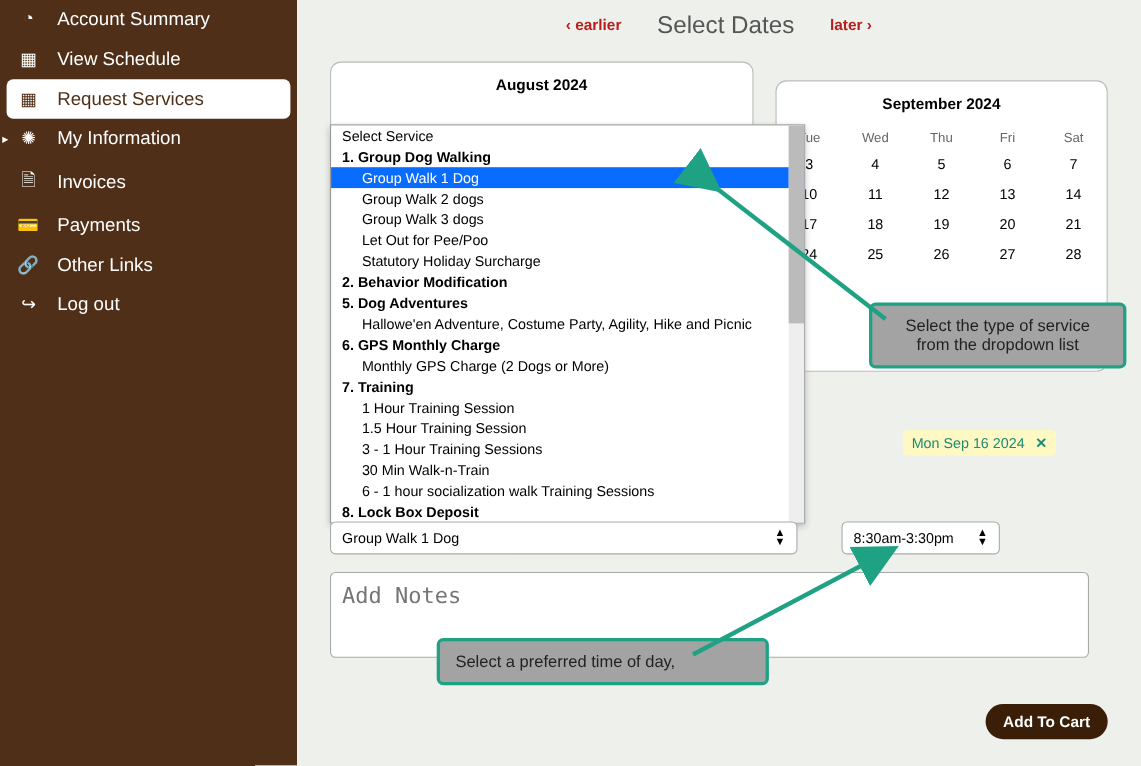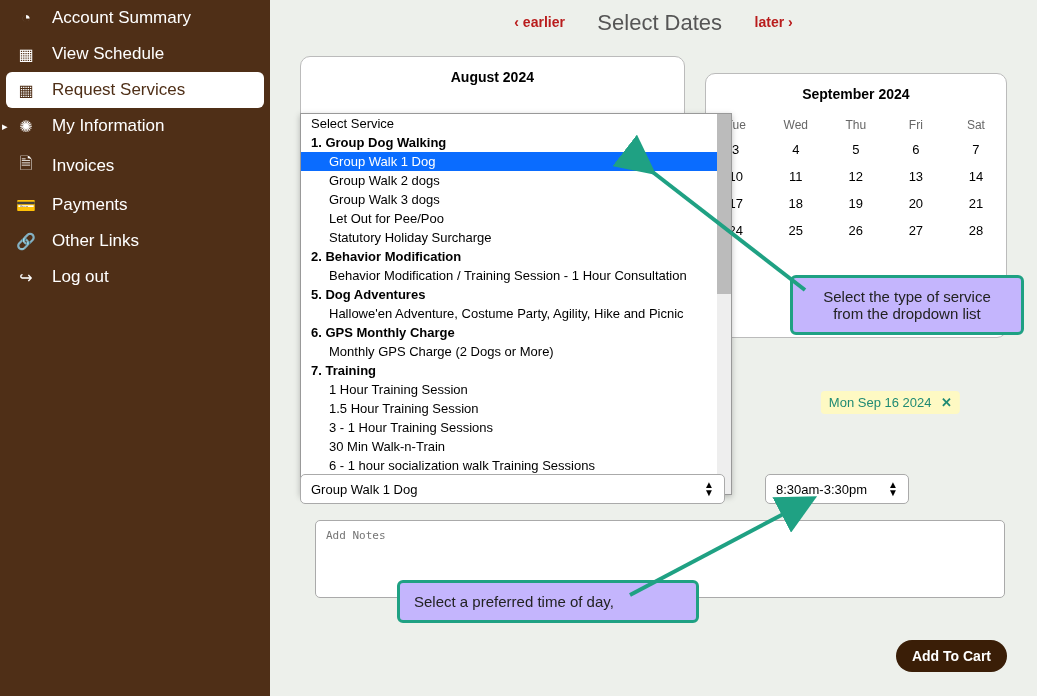--- a/index.html
+++ b/index.html
@@ -36,23 +36,23 @@
 
 .selected-pill { position: absolute; left: 960px; top: 391px; background: #fef9c3; color: #1f8a74; font-size: 13px; padding: 4px 8px; border-radius: 4px; transform: translateX(-100%); white-space: nowrap; }
 .selected-pill .x { font-weight: bold; margin-left: 6px; cursor: pointer; }
 
 .select-row { position: absolute; left: 300px; top: 474px; display: flex; gap: 20px; }
 .faux-select { background: #fff; border: 1px solid #aaa; border-radius: 5px; padding: 6px 10px; font-size: 13px; display: flex; justify-content: space-between; align-items: center; box-sizing: border-box; }
 .faux-select.service { width: 425px; }
 .faux-select.time { width: 144px; }
 .updown { font-size: 10px; line-height: 8px; text-align: center; }
 
-.notes { position: absolute; left: 300px; top: 520px; width: 690px; height: 78px; background: #fff; border: 1px solid #aaa; border-radius: 5px; padding: 8px 10px; font-size: 11px; color: #999; box-sizing: border-box; resize: none; margin-left: 15px; }
-
-.callout { position: absolute; background: #c4b5fd; border: 3px solid #1fa183; border-radius: 6px; padding: 10px 14px; font-size: 15px; color: #222; text-align: center; }
+.notes { position: absolute; left: 300px; top: 520px; width: 690px; height: 78px; background: #fff; border: 1px solid #aaa; border-radius: 5px; padding: 8px 10px; font-size: 20px; color: #999; box-sizing: border-box; resize: none; }
+
+.callout { position: absolute; background: #a3a3a3; border: 3px solid #1fa183; border-radius: 6px; padding: 10px 14px; font-size: 15px; color: #222; text-align: center; }
 .callout.c1 { left: 790px; top: 275px; width: 200px; }
 .callout.c2 { left: 397px; top: 580px; width: 268px; text-align: left; }
 
 .arrow { position: absolute; }
 .arrow svg { overflow: visible; }
 
 .add-cart { position: absolute; right: 30px; top: 640px; background: #3a1e07; color: #fff; font-weight: bold; font-size: 14px; padding: 8px 16px; border: none; border-radius: 16px; cursor: pointer; }
 </style>
 </head>
 <body>
@@ -151,21 +151,20 @@
 
 <div class="dropdown-pop" id="dd-pop">
     <div class="dd-item">Select Service</div>
     <div class="dd-item dd-group">1. Group Dog Walking</div>
     <div class="dd-item dd-opt selected">Group Walk 1 Dog</div>
     <div class="dd-item dd-opt">Group Walk 2 dogs</div>
     <div class="dd-item dd-opt">Group Walk 3 dogs</div>
     <div class="dd-item dd-opt">Let Out for Pee/Poo</div>
     <div class="dd-item dd-opt">Statutory Holiday Surcharge</div>
     <div class="dd-item dd-group">2. Behavior Modification</div>
-    <div class="dd-item dd-opt">Behavior Modification / Training Session - 1 Hour Consultation</div>
     <div class="dd-item dd-group">5. Dog Adventures</div>
     <div class="dd-item dd-opt">Hallowe'en Adventure, Costume Party, Agility, Hike and Picnic</div>
     <div class="dd-item dd-group">6. GPS Monthly Charge</div>
     <div class="dd-item dd-opt">Monthly GPS Charge (2 Dogs or More)</div>
     <div class="dd-item dd-group">7. Training</div>
     <div class="dd-item dd-opt">1 Hour Training Session</div>
     <div class="dd-item dd-opt">1.5 Hour Training Session</div>
     <div class="dd-item dd-opt">3 - 1 Hour Training Sessions</div>
     <div class="dd-item dd-opt">30 Min Walk-n-Train</div>
     <div class="dd-item dd-opt">6 - 1 hour socialization walk Training Sessions</div>

